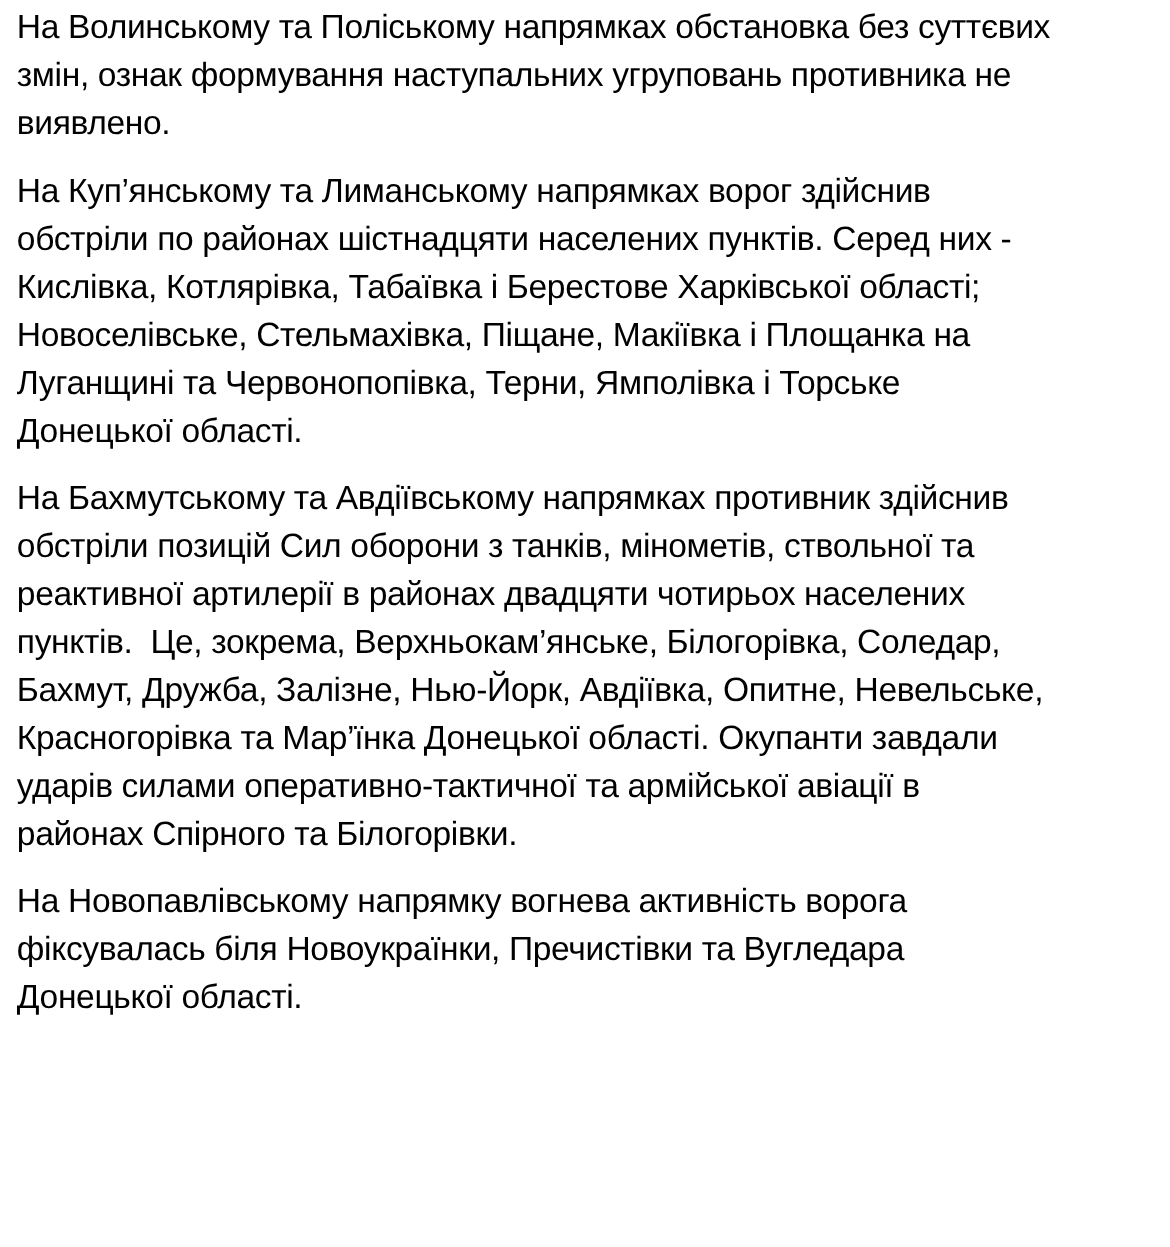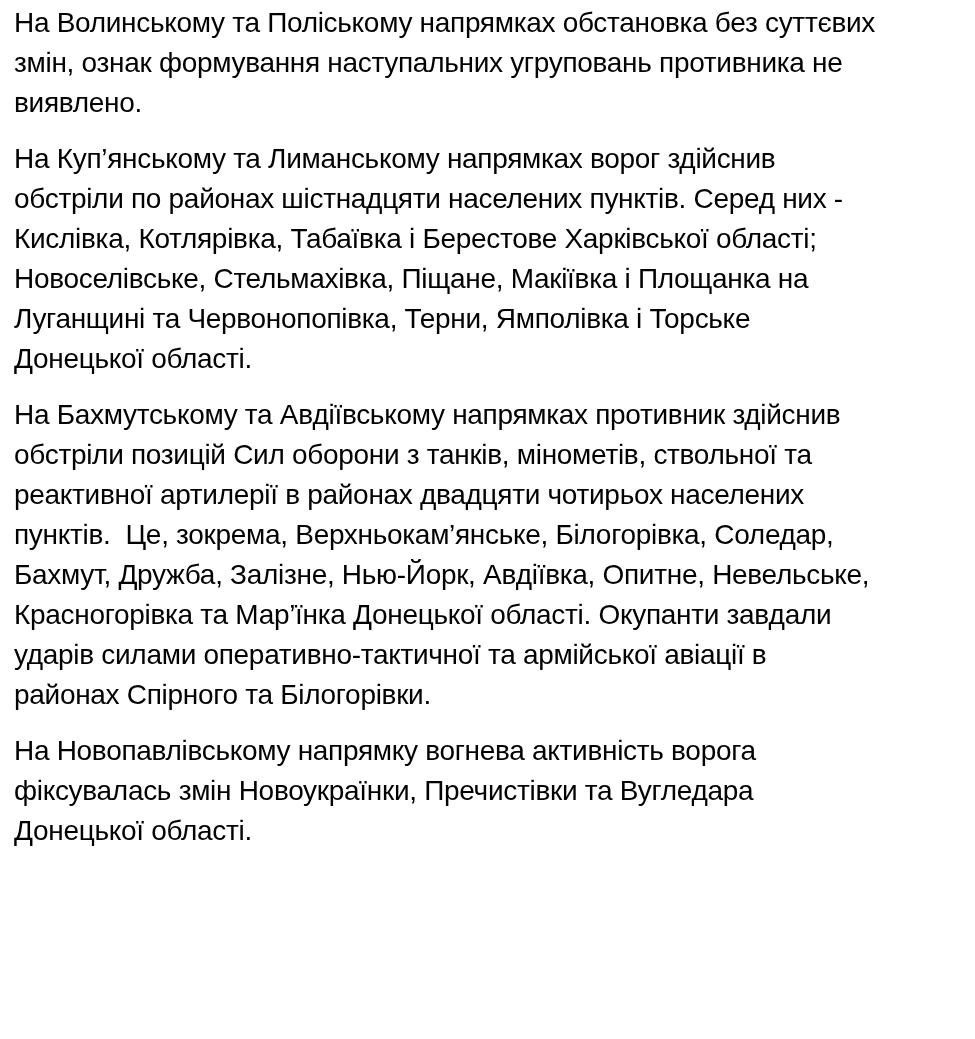--- a/index.html
+++ b/index.html
@@ -40,15 +40,15 @@
 Донецької області.</p>
   <p>На Бахмутському та Авдіївському напрямках противник здійснив
 обстріли позицій Сил оборони з танків, мінометів, ствольної та
 реактивної артилерії в районах двадцяти чотирьох населених
 пунктів.  Це, зокрема, Верхньокам’янське, Білогорівка, Соледар,
 Бахмут, Дружба, Залізне, Нью-Йорк, Авдіївка, Опитне, Невельське,
 Красногорівка та Мар’їнка Донецької області. Окупанти завдали
 ударів силами оперативно-тактичної та армійської авіації в
 районах Спірного та Білогорівки.</p>
   <p>На Новопавлівському напрямку вогнева активність ворога
-фіксувалась змін Новоукраїнки, Пречистівки та Вугледара
+фіксувалась біля Новоукраїнки, Пречистівки та Вугледара
 Донецької області.</p>
 </main>
 
 </body></html>

